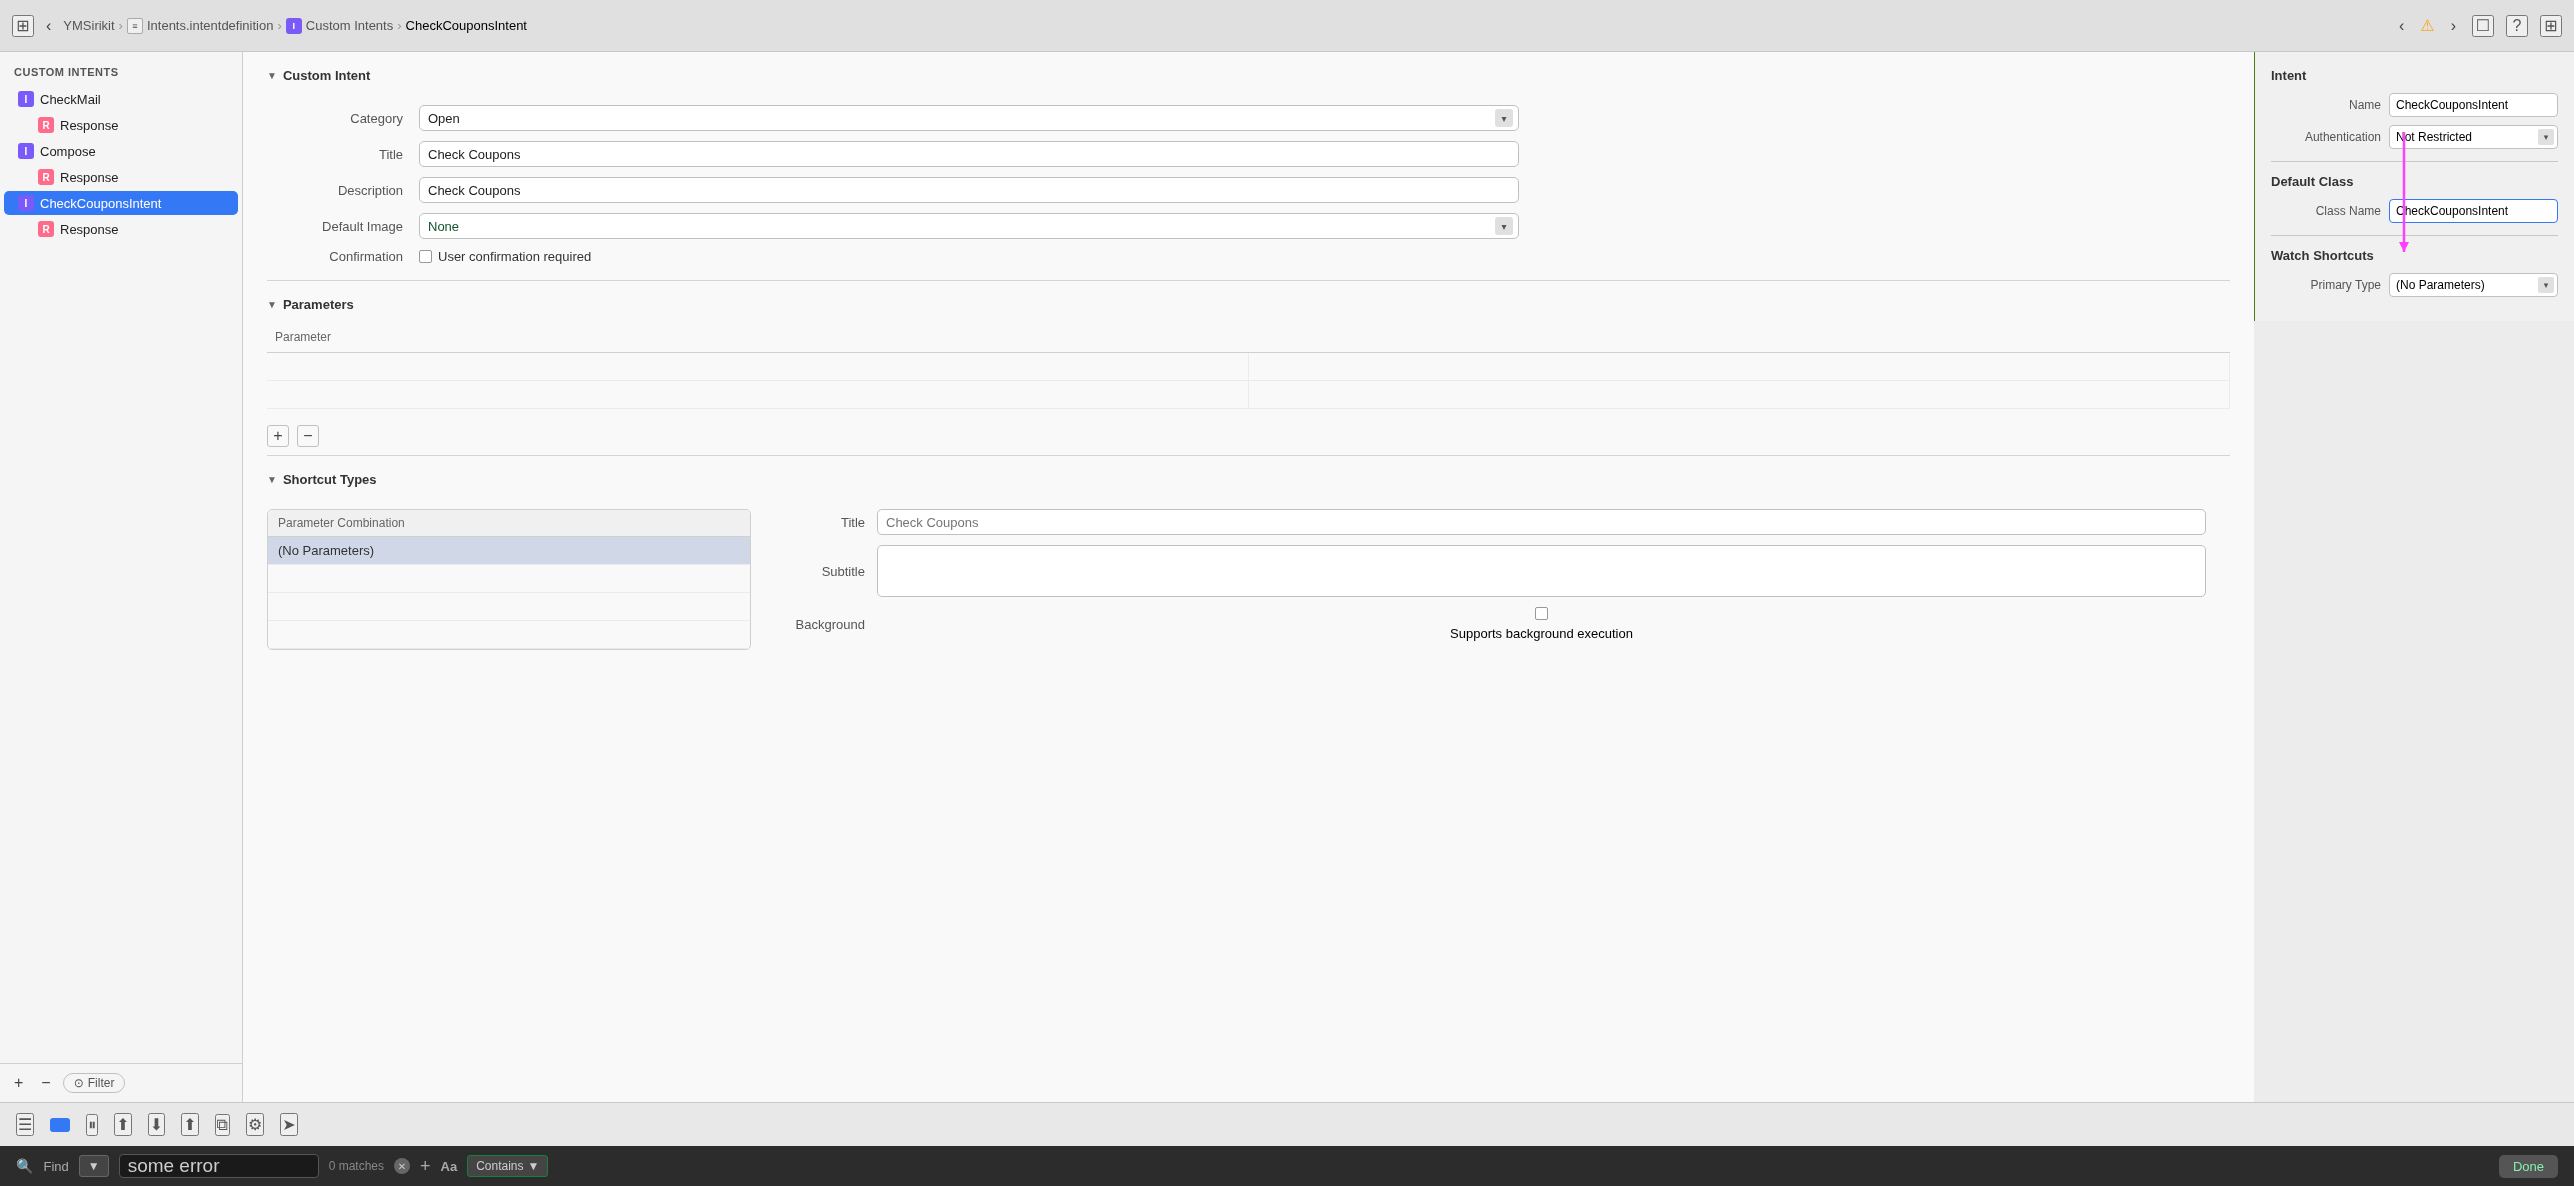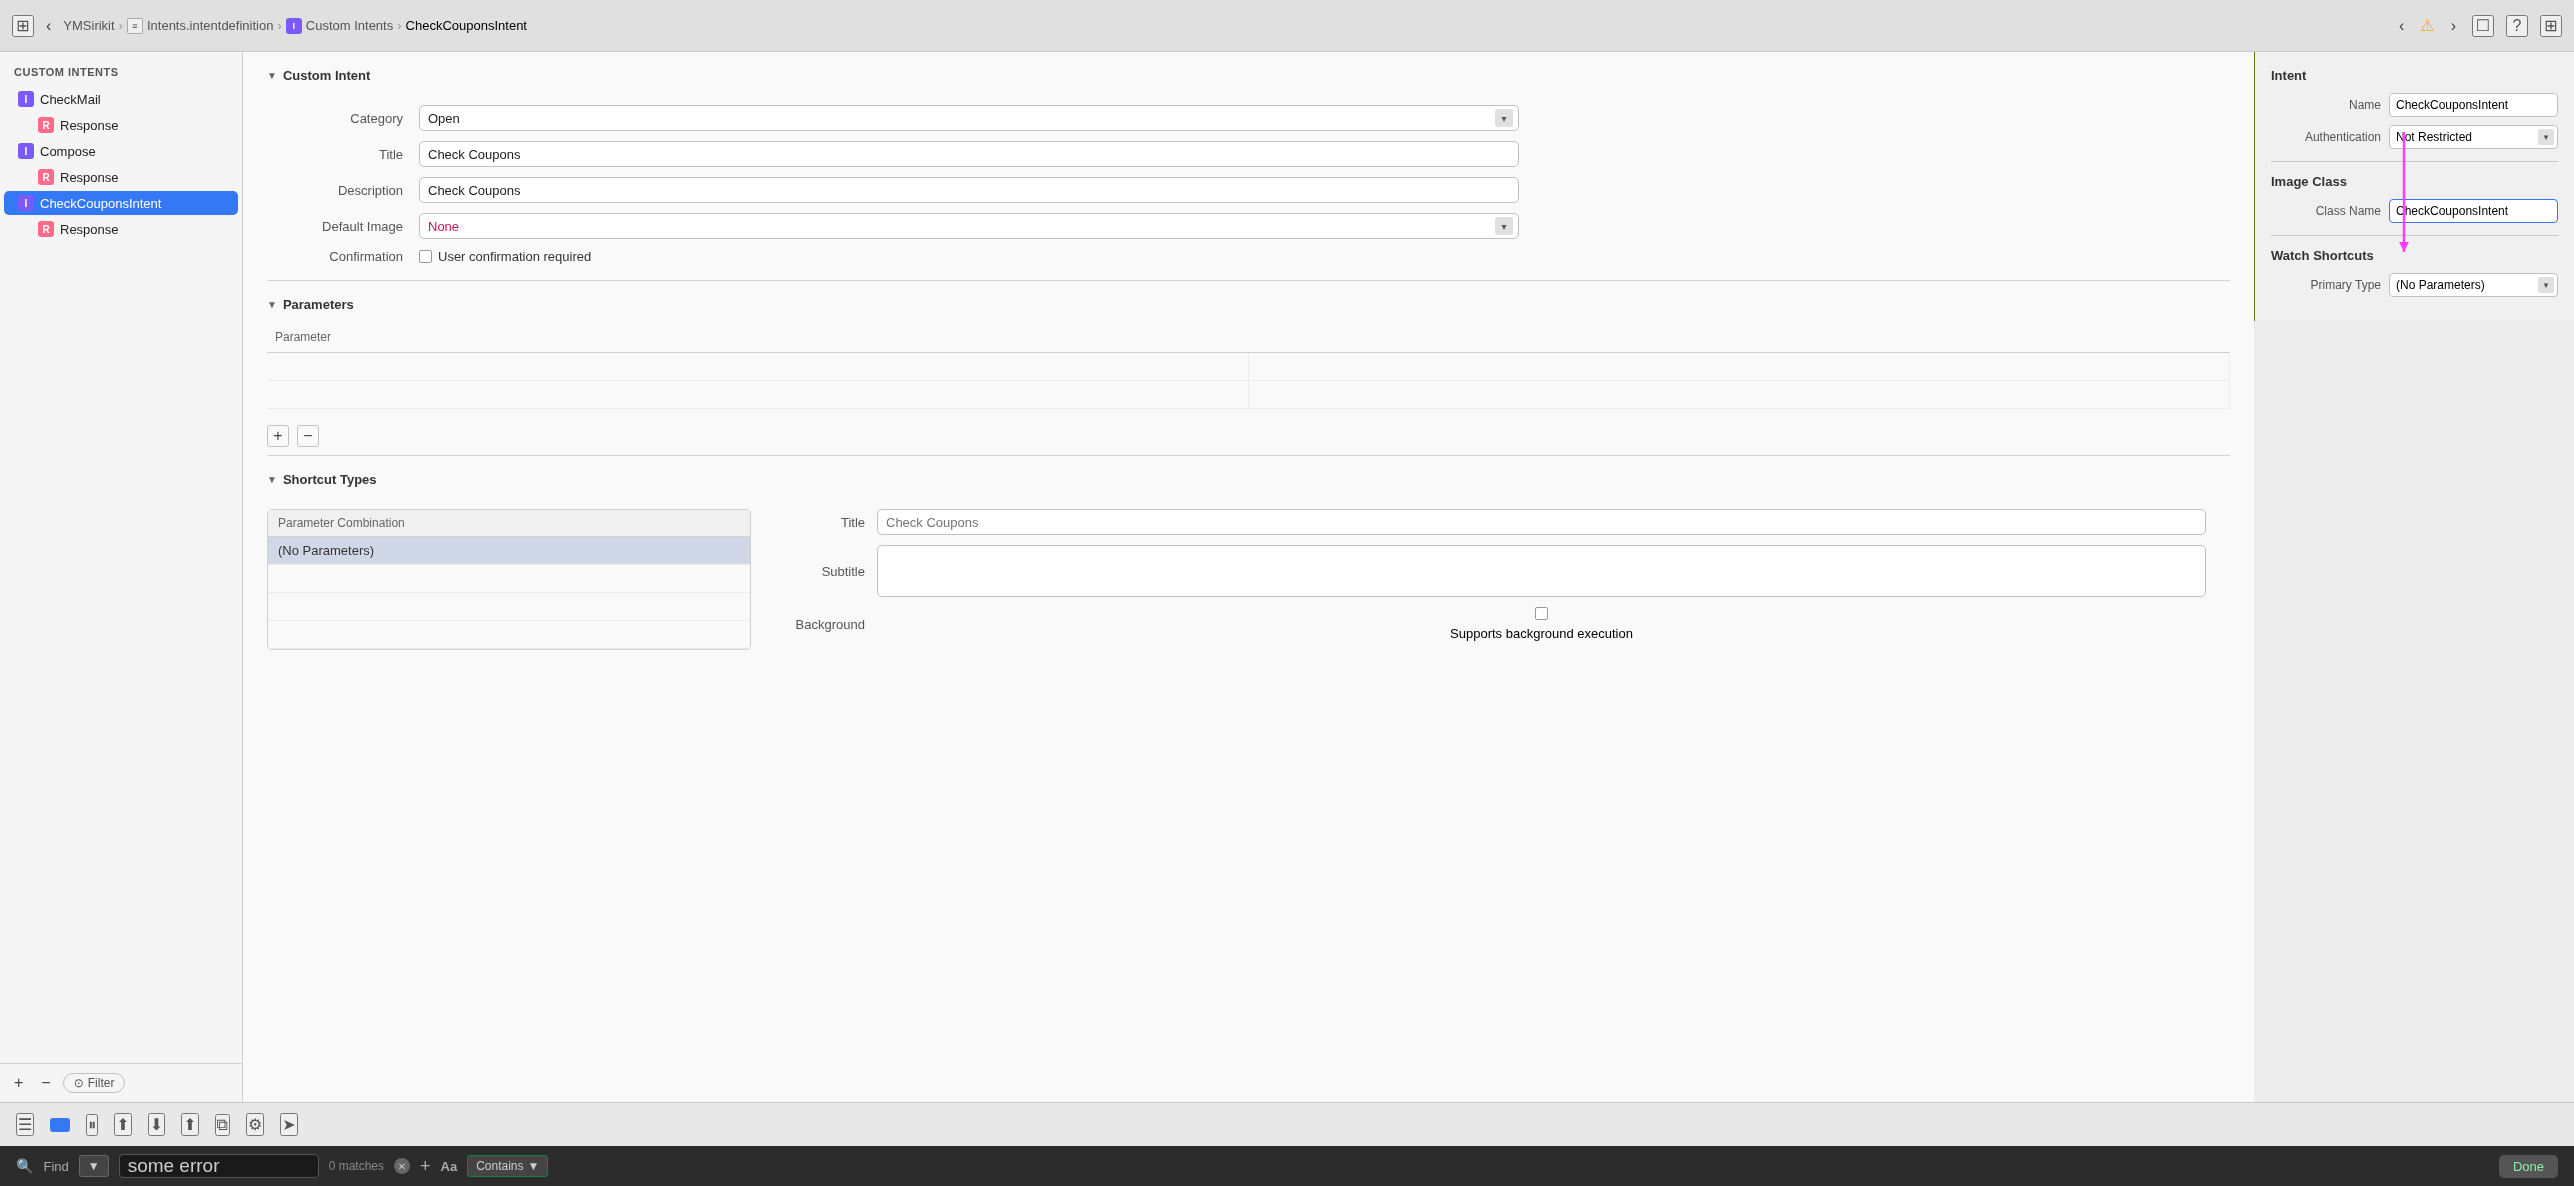--- a/index.html
+++ b/index.html
@@ -568,21 +568,21 @@
       </div>
 
       <div class="form-label">Title</div>
       <input type="text" class="form-input" value="Check Coupons" style="">
 
       <div class="form-label">Description</div>
       <input type="text" class="form-input" value="Check Coupons" style="">
 
       <div class="form-label">Default Image</div>
       <div class="form-select-wrapper">
-        <select class="form-select" style="color:#be185d">
+        <select class="form-select" style="color:#14532d">
           <option>None</option>
         </select>
         <div class="select-arrow">▾</div>
       </div>
 
       <div class="form-label">Confirmation</div>
       <div class="form-check-row">
         <div class="form-checkbox"></div>
         <span class="check-label">User confirmation required</span>
       </div>
@@ -667,21 +667,21 @@
         <div class="panel-select-wrap">
           <select class="panel-select">
             <option>Not Restricted</option>
           </select>
           <div class="panel-select-arrow">▾</div>
         </div>
       </div>
 
       <div class="panel-divider"></div>
 
-      <div class="panel-section-title">Image Class</div>
+      <div class="panel-section-title">Default Class</div>
 
       <div class="panel-form-row">
         <div class="panel-label">Class Name</div>
         <input type="text" class="panel-classname-input" value="CheckCouponsIntent" style="">
       </div>
 
       <div class="panel-divider"></div>
 
       <div class="panel-section-title">Watch Shortcuts</div>
 

